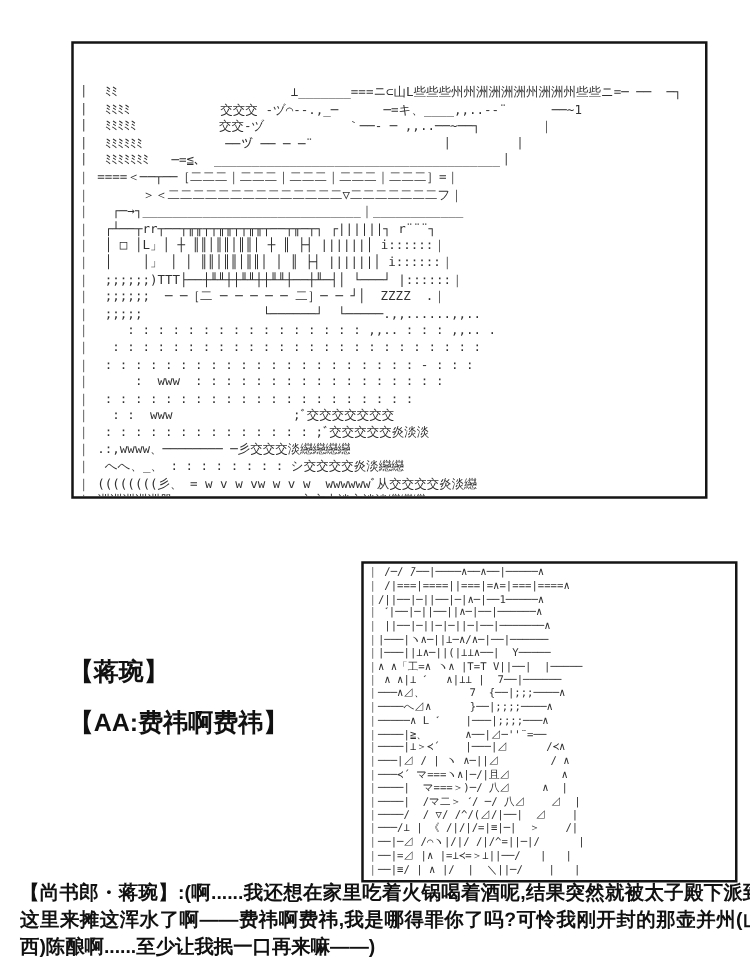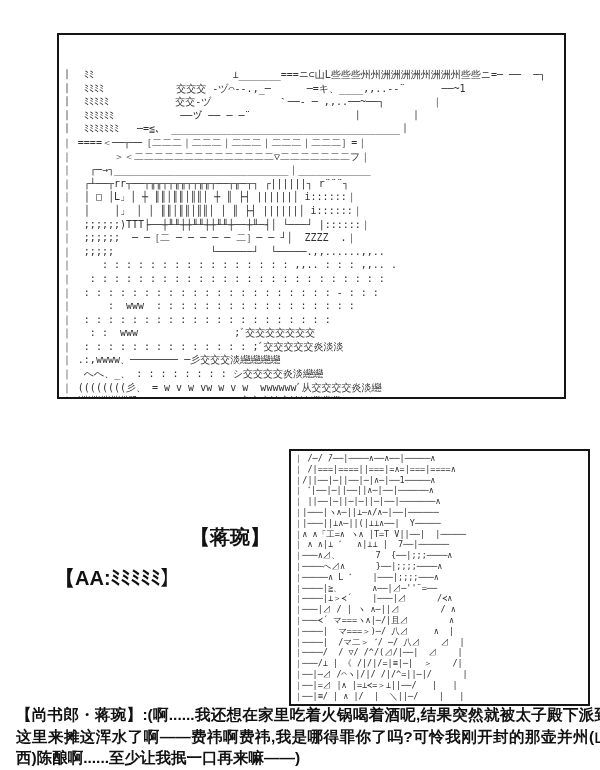--- a/index.html
+++ b/index.html
@@ -21,21 +21,21 @@
     white-space:pre;
   }
   #panel-camp{left:57px;top:33px;width:505px;height:362px;}
   #panel-camp pre{font-size:10px;line-height:13.6px;margin-top:31px;}
   #panel-portrait{left:289px;top:449px;width:297px;height:253px;}
   #panel-portrait pre{font-size:8.5px;line-height:10.8px;}
   .labels{
     position:absolute;left:55px;top:524px;width:215px;
     font-weight:bold;color:#111;
   }
-  .label-character{font-size:20px;text-align:right;margin-bottom:14px;}
+  .label-character{font-size:20px;text-align:left;margin-bottom:14px;}
   .label-aa{font-size:20px;text-align:left;}
   .dialogue{
     position:absolute;left:16px;top:704px;width:594px;
     font-weight:bold;font-size:15.5px;line-height:21.5px;color:#111;
     text-align:justify;
   }
 </style>
 </head>
 <body>
 
@@ -67,21 +67,21 @@
 ｜  : : : : : : : : : : : : : : ;ﾞ交交交交交炎淡淡
 ｜ .:,wwww、──────── ─彡交交交淡纞纞纞纞
 ｜  へへ、_、 : : : : : : : : シ交交交交炎淡纞纞
 ｜ ((((((((彡、 = w v w vw w v w  wwwwwwﾞ从交交交交炎淡纞
 ｜ 洲洲洲洲洲册.. : : .         交交火淡交淡淡纞纞纞
 ｜ 丆丆丆丆丆丆丆州www、: : : : :</pre>
   </div>
 
   <div class="labels">
     <div class="label-character">【蒋琬】</div>
-    <div class="label-aa">【AA:ﾐﾐﾐﾐﾐ】</div>
+    <div class="label-aa">【AA:费祎啊费祎】</div>
   </div>
 
   <div class="panel" id="panel-portrait">
     <pre>｜ /─/ ̄/──|────∧──∧──|─────∧
 ｜ /|===|====||===|=∧=|===|====∧
 ｜/||──|─||──|─|∧─|──1─────∧
 ｜゛|──|─||──||∧─|──|──────∧
 ｜ ||──|─||─|─||─|──|───────∧
 ｜|───|ヽ∧─||⊥─∧/∧─|──|──────
 ｜|───||⊥∧─||(|⊥⊥∧──|  Y─────

